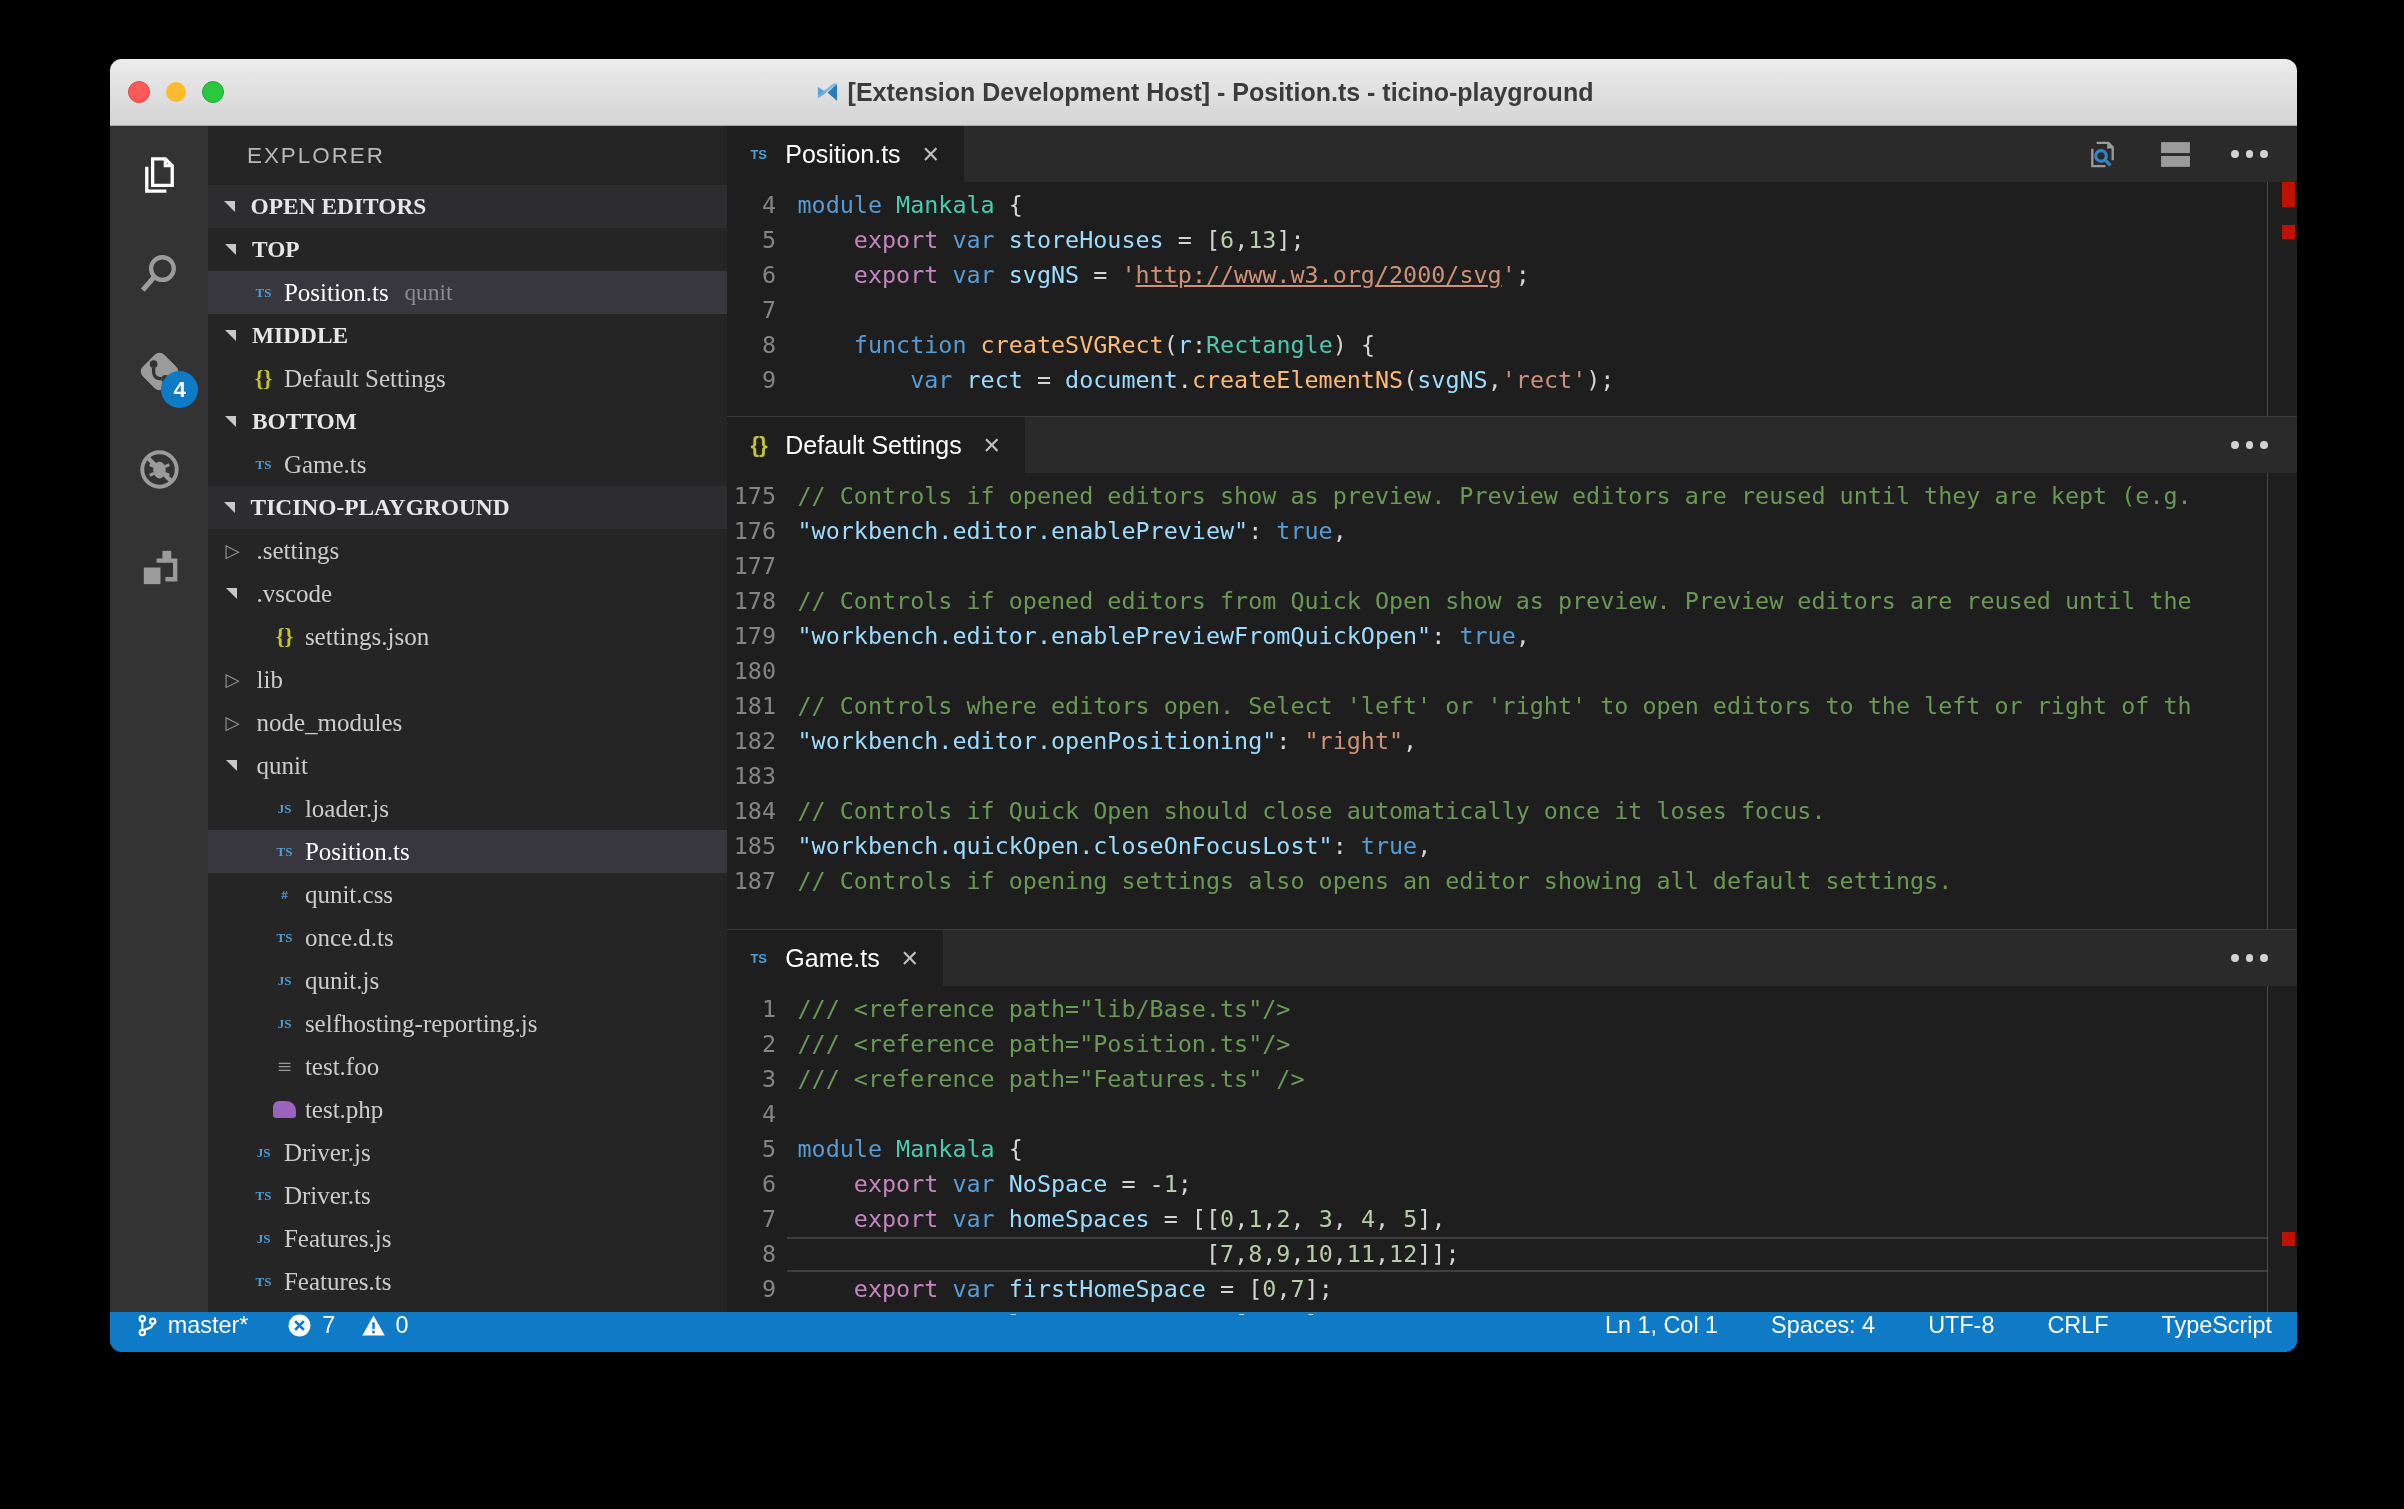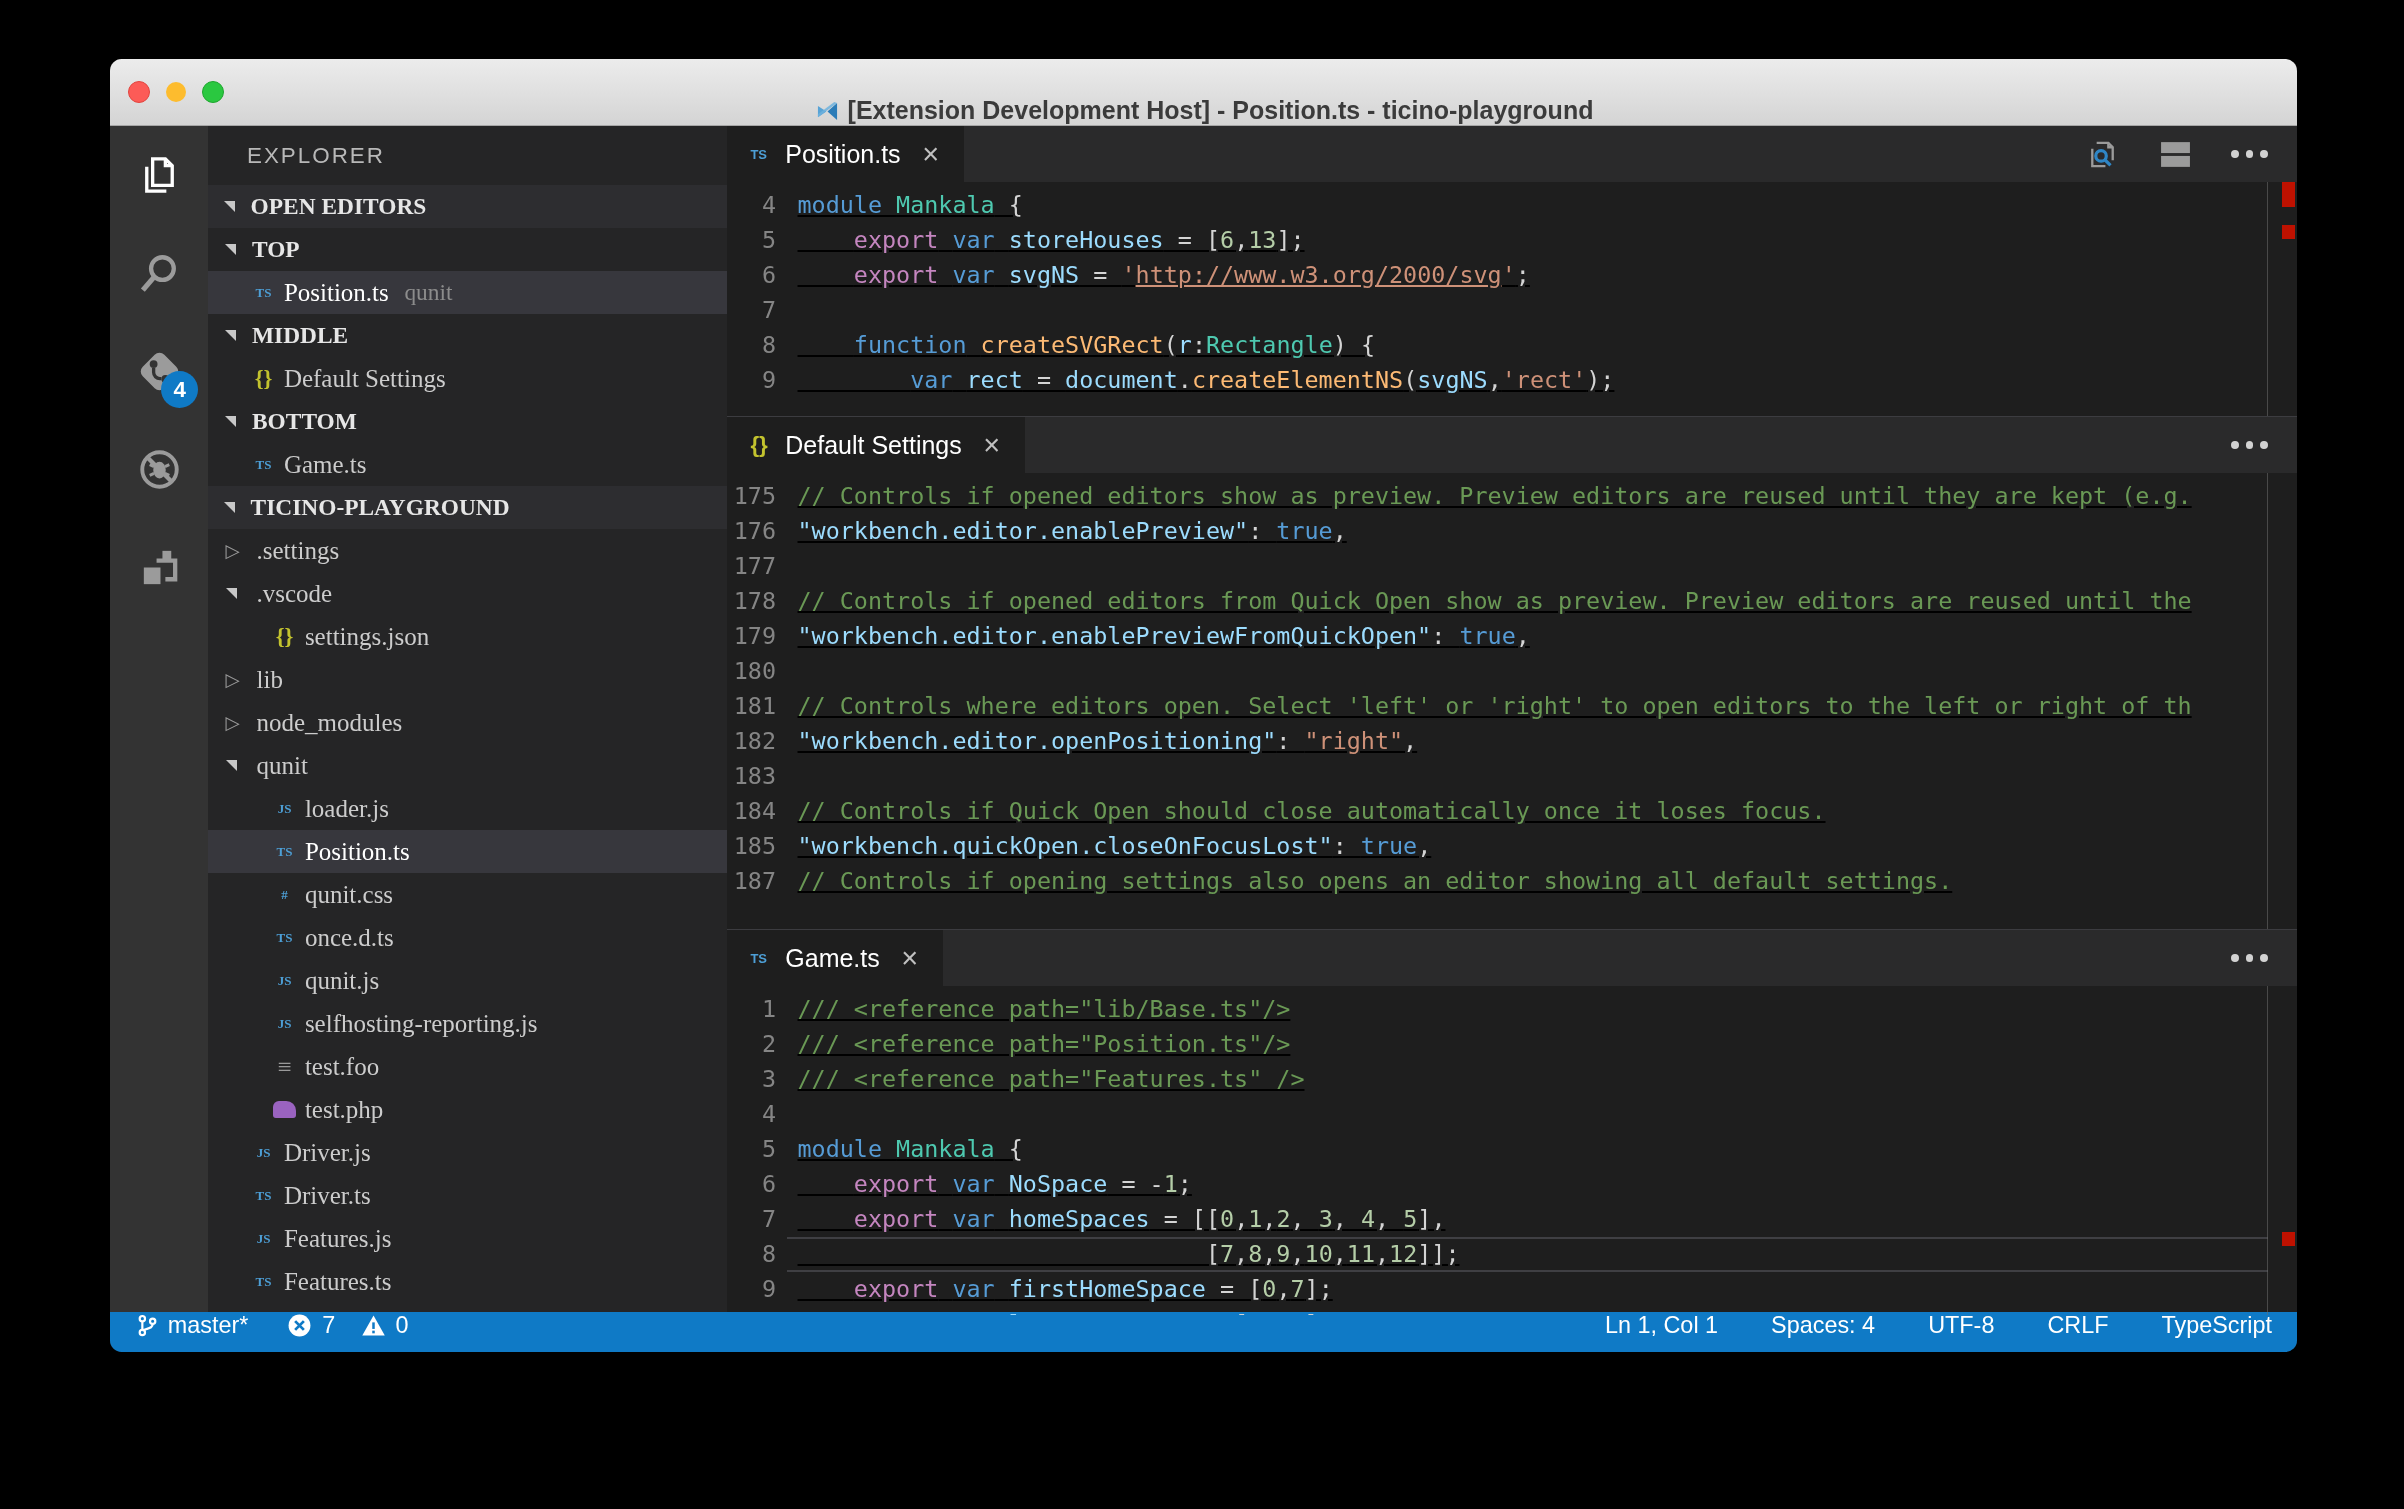--- a/index.html
+++ b/index.html
@@ -8,21 +8,21 @@
   .window{position:absolute;left:110px;top:59px;width:2187px;height:1293px;border-radius:11.7px;
           overflow:hidden;background:#1e1e1e;display:flex;flex-direction:column;box-shadow:0 19.5px 59px rgba(0,0,0,.8);}
 
   
   .titlebar{flex:0 0 66px;background:linear-gradient(#ececec,#d4d4d4);border-bottom:1px solid #a6a6a6;position:relative;}
   .lights{position:absolute;left:17.6px;top:0;bottom:0;display:flex;align-items:center;gap:15.6px;}
   .light{width:20.5px;height:20.5px;border-radius:50%;}
   .light.red{background:#fc5b57;border:1px solid #e2453f;}
   .light.yellow{background:#fdbc2e;border:1px solid #e0a律1f;border-color:#e0a11f;}
   .light.green{background:#2ac840;border:1px solid #1fa62f;}
-  .title-wrap{height:100%;display:flex;align-items:flex-end;justify-content:center;gap:7px;}
+  .title-wrap{height:100%;display:flex;align-items:center;justify-content:center;gap:7px;}
   .title-text{font-size:25px;font-weight:700;color:#3b3b3b;}
 
   
   .main{flex:1;display:flex;min-height:0;}
 
   
   .activitybar{flex:0 0 98px;background:#333333;display:flex;flex-direction:column;}
   .ab-item{height:98px;display:flex;align-items:center;justify-content:center;position:relative;}
   .ab-badge{position:absolute;right:9.8px;bottom:11.7px;min-width:37px;height:37px;border-radius:18.5px;
             background:#0f7ac6;color:#fff;font-size:22.4px;font-weight:700;display:flex;align-items:center;justify-content:center;}
@@ -61,21 +61,21 @@
   .tab-close{margin-left:21.5px;color:#c0c0c0;font-size:29px;line-height:1;}
   .tab-actions{margin-left:auto;display:flex;align-items:center;gap:39px;padding-right:29px;}
   .action{display:inline-flex;align-items:center;justify-content:center;}
   .dots{display:inline-flex;gap:6.8px;}
   .dots i{width:7.8px;height:7.8px;border-radius:50%;background:#d2d2d2;}
 
   .content{flex:1;position:relative;overflow:hidden;padding-top:5.9px;
            font-family:"DejaVu Sans Mono","Liberation Mono",monospace;font-size:23.4px;line-height:35px;}
   .line{display:flex;height:35px;position:relative;}
   .ln{flex:0 0 49px;text-align:right;color:#858585;}
-  .code{margin-left:21.5px;white-space:pre;text-decoration:underline;}
+  .code{margin-left:21.5px;white-space:pre;}
   .cur-box{position:absolute;left:60px;right:29px;top:0;bottom:0;border-top:2px solid #3f3f43;border-bottom:2px solid #3f3f43;pointer-events:none;}
   .ruler-line{position:absolute;right:29px;top:0;bottom:0;width:1px;background:#6e6e6e;opacity:.55;}
   .ruler-mark{position:absolute;right:2px;width:12.7px;background:#be1100;}
 
   
   .statusbar{flex:0 0 40px;background:#0f7ac6;display:flex;align-items:flex-start;color:#ffffff;
              font-size:23.4px;padding:0 25px;}
   .sb-item{display:flex;align-items:center;gap:7.8px;}
   .sb-problems{margin-left:39px;display:flex;align-items:center;gap:9.8px;}
   .sb-problems .cnt{margin-right:15.6px;}

